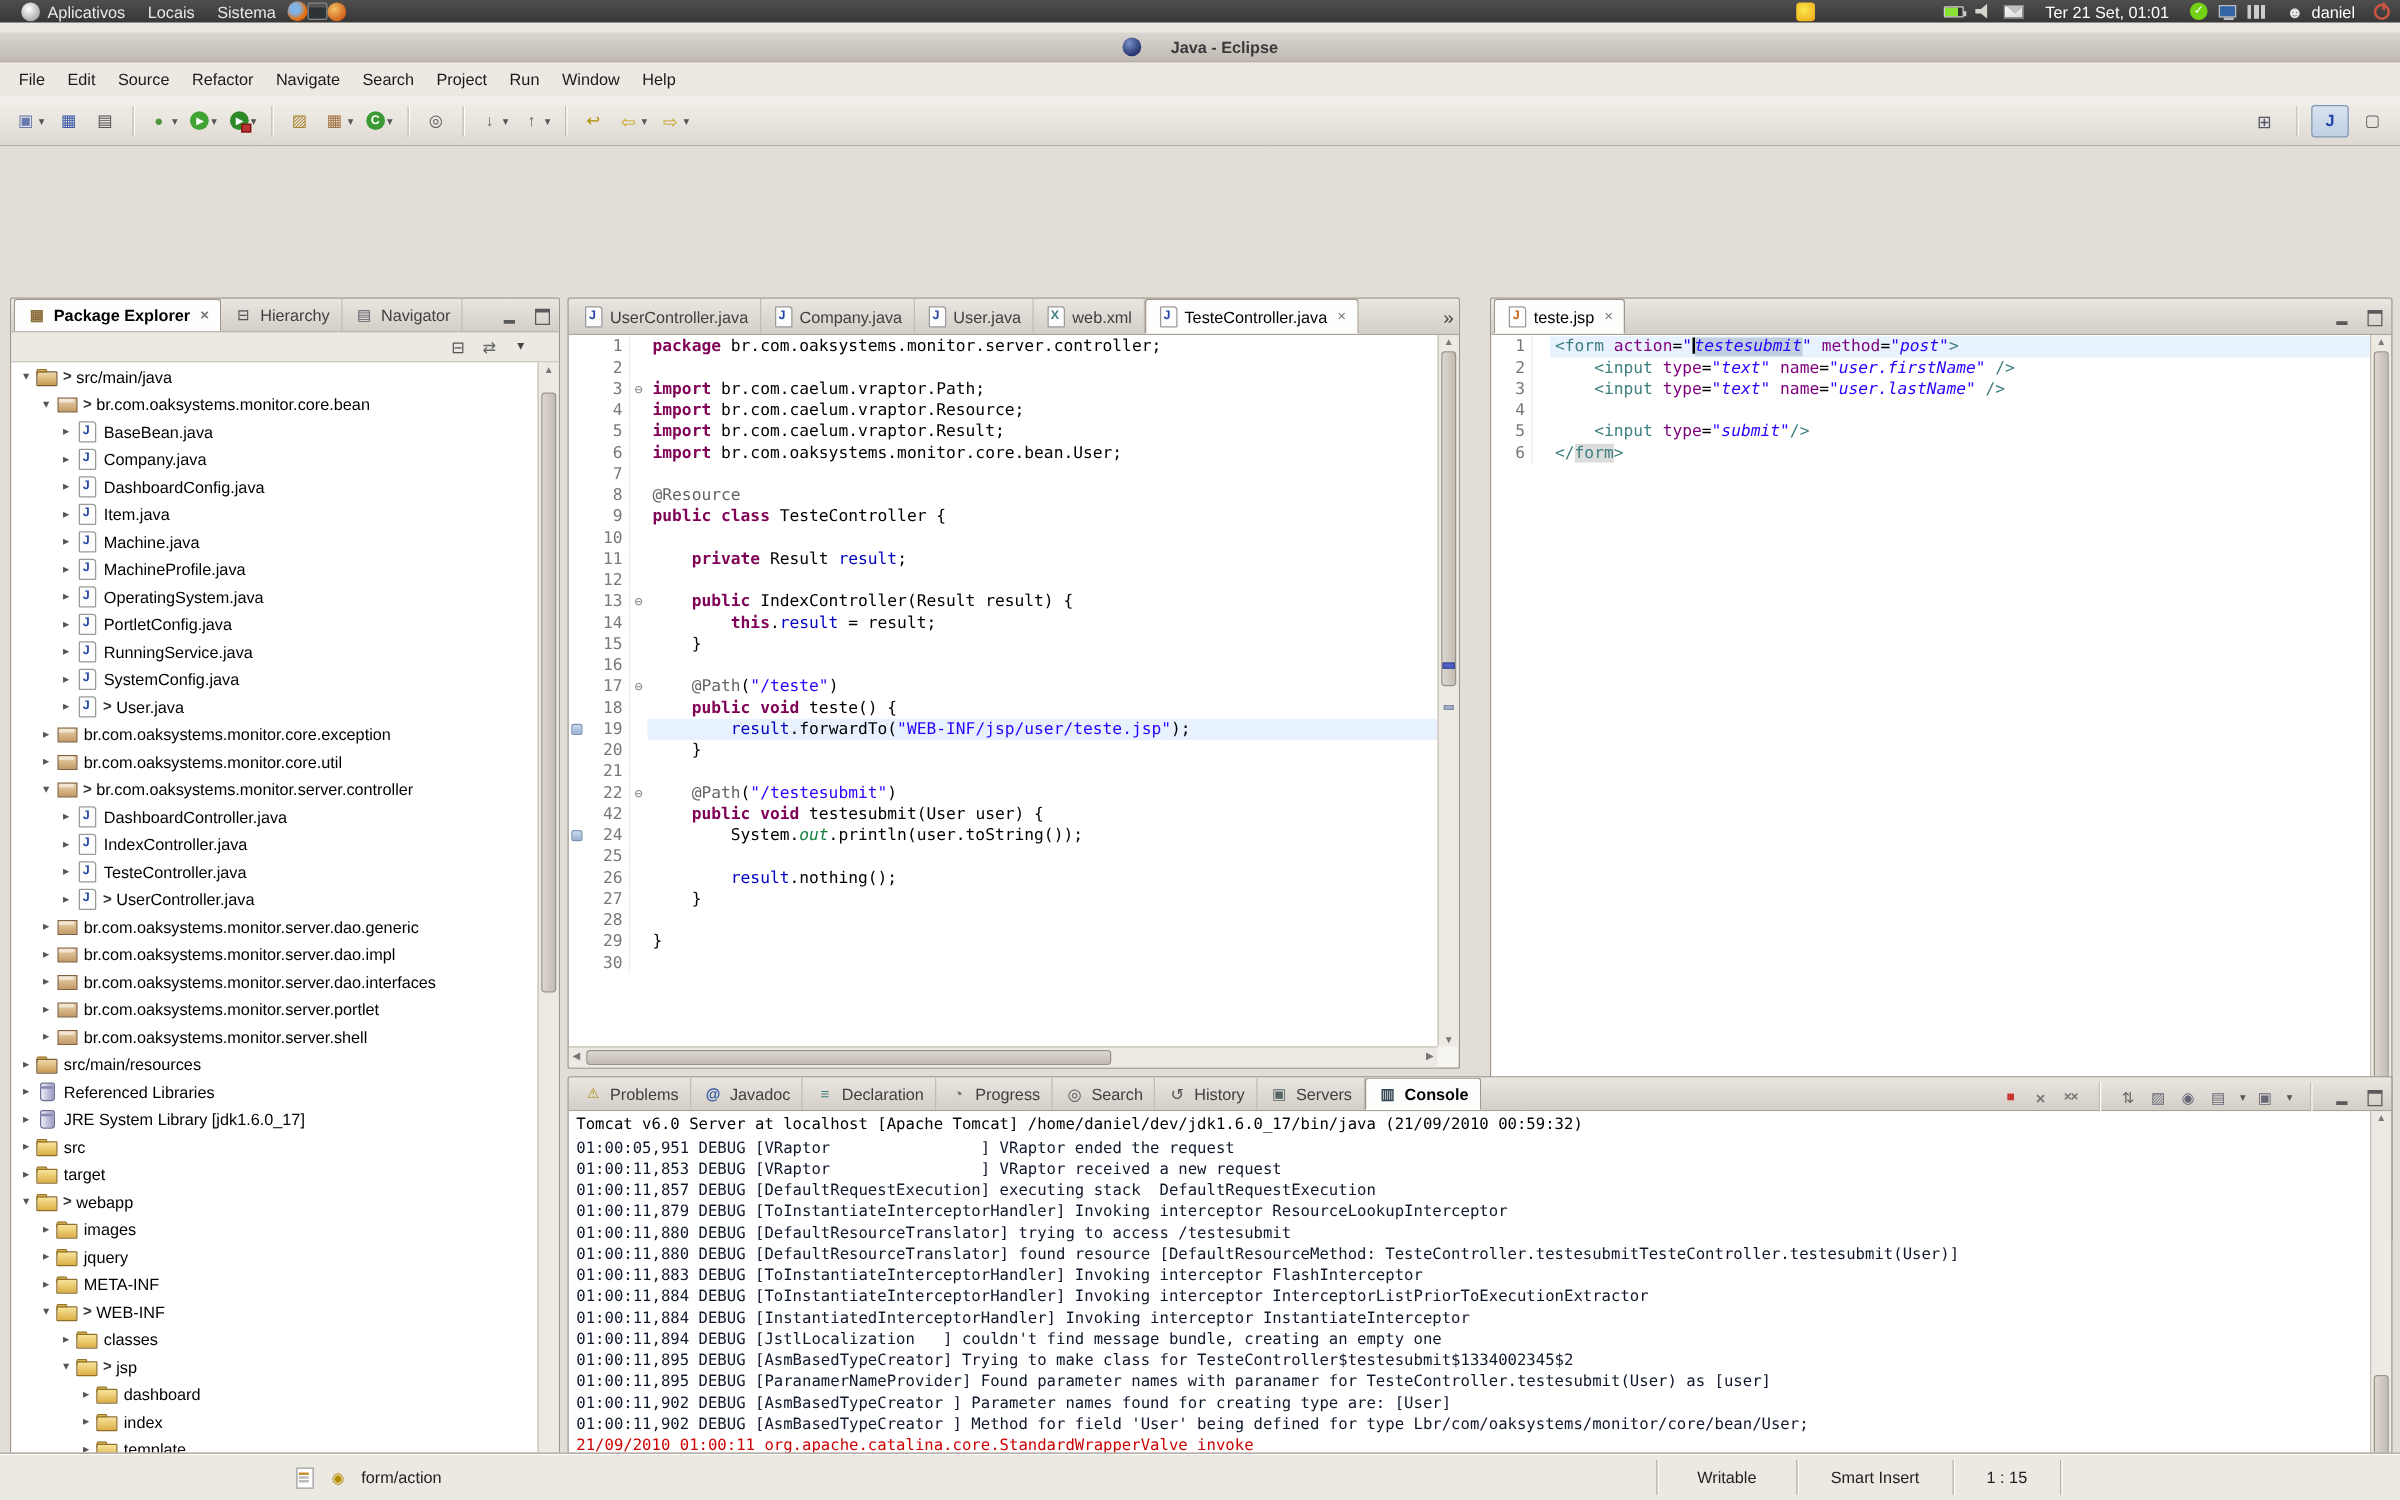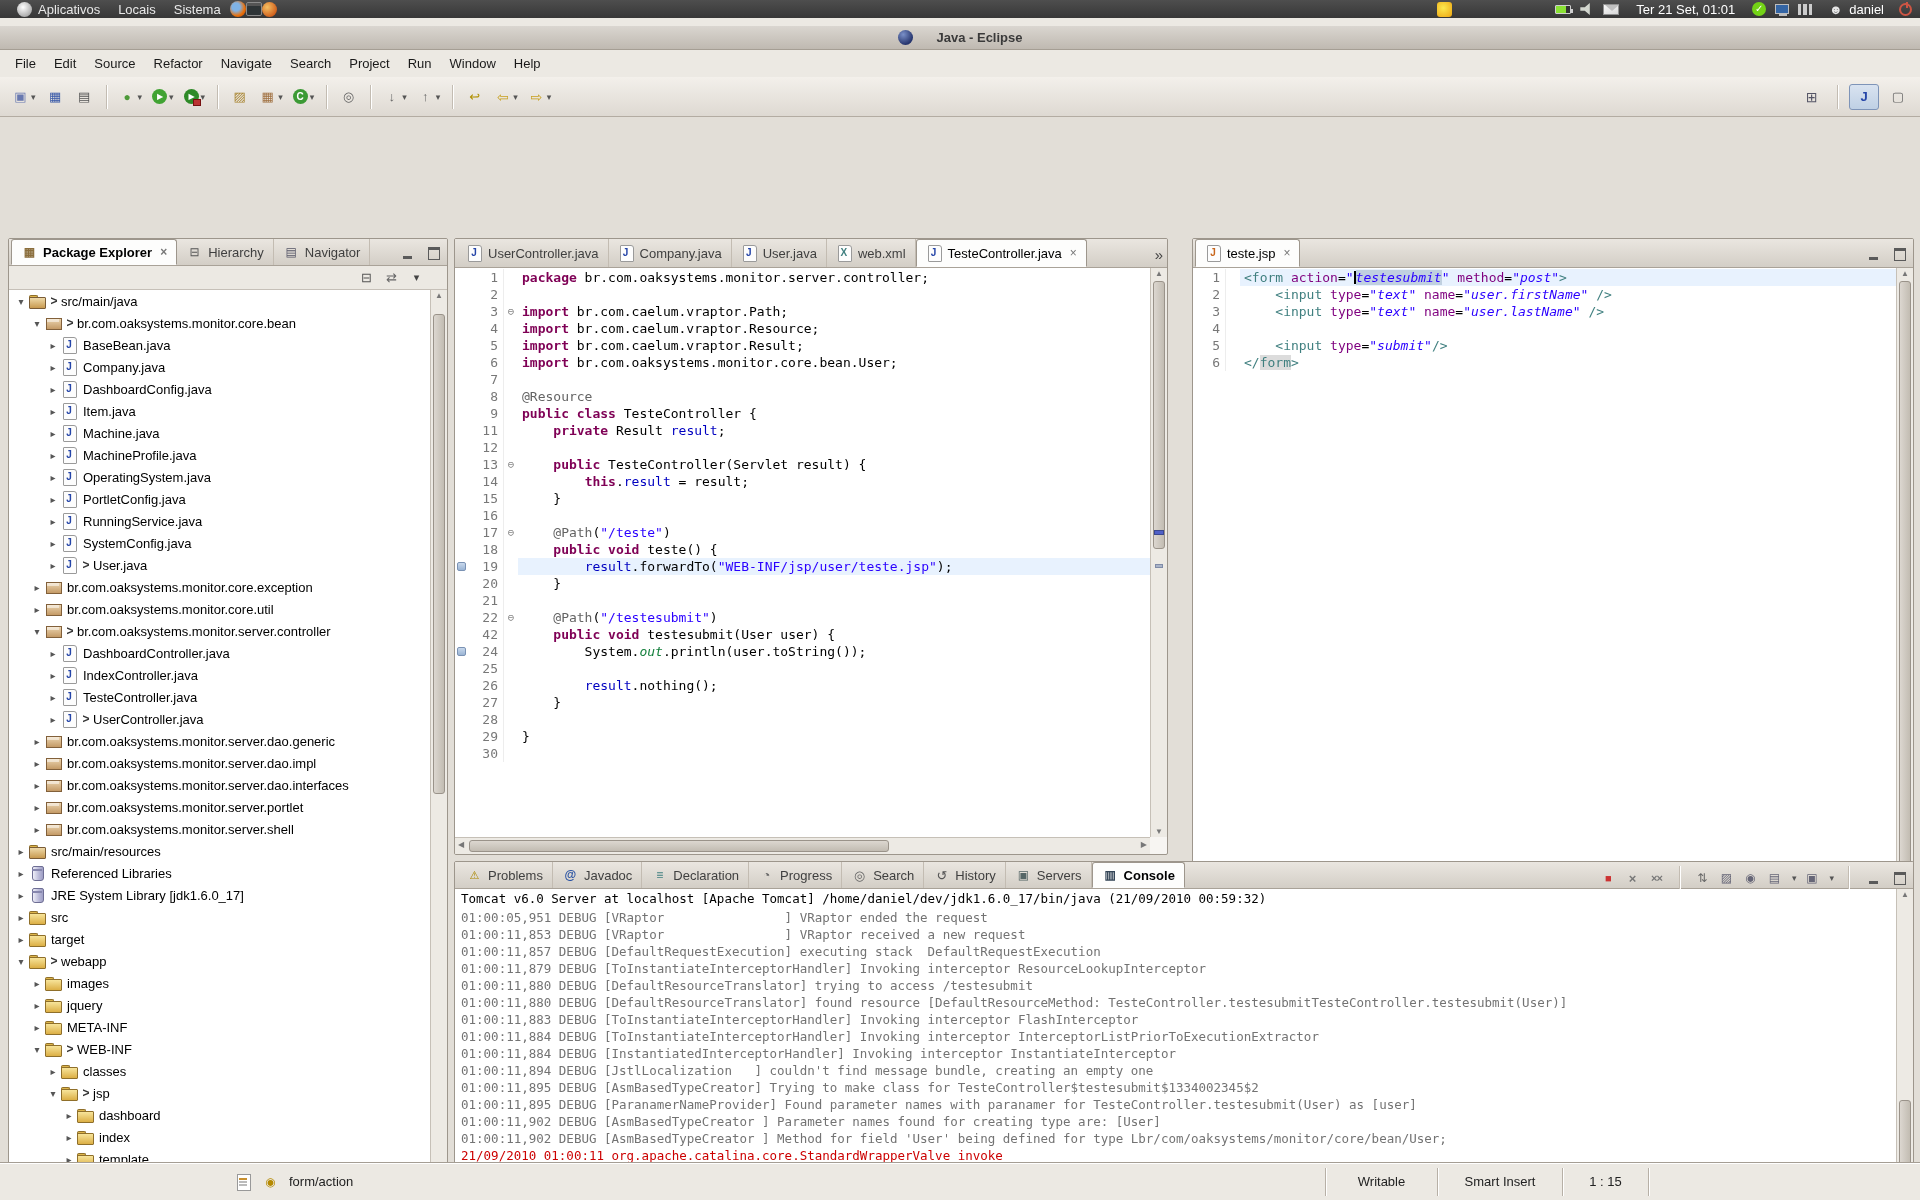--- a/index.html
+++ b/index.html
@@ -174,21 +174,21 @@
 .sg-avsel{background:#C0D0E0;}
 .sg-thl{color:#3F7F7F;background:#DCDCDC;}
 .sg-caret{display:inline-block;width:0;height:13px;border-left:2px solid #000;vertical-align:-2px;}
 #ed-overflow{position:absolute;right:4px;top:7px;font-size:15px;color:#444;}
 
 
 #bottom-view{left:454px;top:744px;width:1460px;height:418px;}
 #console-label{position:absolute;left:0;right:17px;top:27px;height:20px;background:#FFF;font-family:"DejaVu Sans Mono",monospace;font-size:12.5px;color:#000;padding:2px 0 0 6px;white-space:pre;overflow:hidden;}
 #console-text{position:absolute;left:0;right:17px;top:47px;bottom:15px;background:#FFF;overflow:hidden;padding-left:6px;}
 .conline{height:17px;line-height:17px;white-space:pre;font-family:"DejaVu Sans Mono",monospace;font-size:12.5px;}
-.sg-out{color:#737373;}
+.sg-out{color:#0f172a;}
 .sg-err{color:#CC0000;}
 .sg-lnk{color:#0000E8;text-decoration:underline;}
 
 
 #statusbar{position:absolute;left:0;right:0;top:1162px;height:38px;background:#ECE9E3;border-top:1px solid #A59E94;box-shadow:inset 0 1px 0 #FFF;font-size:13px;color:#222;}
 #sb-left{position:absolute;left:235px;top:0;height:100%;display:flex;align-items:center;gap:10px;}
 .scell{position:absolute;top:5px;height:28px;line-height:28px;text-align:center;border-left:1px solid #B7B0A6;box-shadow:inset 1px 0 0 #FFF;}
 </style>
 </head>
 <body>
@@ -604,23 +604,24 @@
       <div class="edbody" id="java-code">
           <div class="cl"><span class="ann"></span><span class="num">1</span><span class="fold"></span><span class="code"><span class="sg-k">package</span><span class="sg-d"> br.com.oaksystems.monitor.server.controller;</span></span></div>
           <div class="cl"><span class="ann"></span><span class="num">2</span><span class="fold"></span><span class="code"></span></div>
           <div class="cl"><span class="ann"></span><span class="num">3</span><span class="fold">⊖</span><span class="code"><span class="sg-k">import</span><span class="sg-d"> br.com.caelum.vraptor.Path;</span></span></div>
           <div class="cl"><span class="ann"></span><span class="num">4</span><span class="fold"></span><span class="code"><span class="sg-k">import</span><span class="sg-d"> br.com.caelum.vraptor.Resource;</span></span></div>
           <div class="cl"><span class="ann"></span><span class="num">5</span><span class="fold"></span><span class="code"><span class="sg-k">import</span><span class="sg-d"> br.com.caelum.vraptor.Result;</span></span></div>
           <div class="cl"><span class="ann"></span><span class="num">6</span><span class="fold"></span><span class="code"><span class="sg-k">import</span><span class="sg-d"> br.com.oaksystems.monitor.core.bean.User;</span></span></div>
           <div class="cl"><span class="ann"></span><span class="num">7</span><span class="fold"></span><span class="code"></span></div>
           <div class="cl"><span class="ann"></span><span class="num">8</span><span class="fold"></span><span class="code"><span class="sg-a">@Resource</span></span></div>
           <div class="cl"><span class="ann"></span><span class="num">9</span><span class="fold"></span><span class="code"><span class="sg-k">public</span><span class="sg-d"> </span><span class="sg-k">class</span><span class="sg-d"> TesteController {</span></span></div>
+          <div class="cl"><span class="ann"></span><span class="num">10</span><span class="fold"></span><span class="code"></span></div>
           <div class="cl"><span class="ann"></span><span class="num">11</span><span class="fold"></span><span class="code"><span class="sg-d">    </span><span class="sg-k">private</span><span class="sg-d"> Result </span><span class="sg-f">result</span><span class="sg-d">;</span></span></div>
           <div class="cl"><span class="ann"></span><span class="num">12</span><span class="fold"></span><span class="code"></span></div>
-          <div class="cl"><span class="ann"></span><span class="num">13</span><span class="fold">⊖</span><span class="code"><span class="sg-d">    </span><span class="sg-k">public</span><span class="sg-d"> TesteController(Servlet result) {</span></span></div>
+          <div class="cl"><span class="ann"></span><span class="num">13</span><span class="fold">⊖</span><span class="code"><span class="sg-d">    </span><span class="sg-k">public</span><span class="sg-d"> IndexController(Result result) {</span></span></div>
           <div class="cl"><span class="ann"></span><span class="num">14</span><span class="fold"></span><span class="code"><span class="sg-d">        </span><span class="sg-k">this</span><span class="sg-d">.</span><span class="sg-f">result</span><span class="sg-d"> = result;</span></span></div>
           <div class="cl"><span class="ann"></span><span class="num">15</span><span class="fold"></span><span class="code"><span class="sg-d">    }</span></span></div>
           <div class="cl"><span class="ann"></span><span class="num">16</span><span class="fold"></span><span class="code"></span></div>
           <div class="cl"><span class="ann"></span><span class="num">17</span><span class="fold">⊖</span><span class="code"><span class="sg-d">    </span><span class="sg-a">@Path</span><span class="sg-d">(</span><span class="sg-s">"/teste"</span><span class="sg-d">)</span></span></div>
           <div class="cl"><span class="ann"></span><span class="num">18</span><span class="fold"></span><span class="code"><span class="sg-d">    </span><span class="sg-k">public</span><span class="sg-d"> </span><span class="sg-k">void</span><span class="sg-d"> teste() {</span></span></div>
           <div class="cl hl"><span class="ann"><span class="mark"></span></span><span class="num">19</span><span class="fold"></span><span class="code"><span class="sg-d">        </span><span class="sg-f">result</span><span class="sg-d">.forwardTo(</span><span class="sg-s">"WEB-INF/jsp/user/teste.jsp"</span><span class="sg-d">);</span></span></div>
           <div class="cl"><span class="ann"></span><span class="num">20</span><span class="fold"></span><span class="code"><span class="sg-d">    }</span></span></div>
           <div class="cl"><span class="ann"></span><span class="num">21</span><span class="fold"></span><span class="code"></span></div>
           <div class="cl"><span class="ann"></span><span class="num">22</span><span class="fold">⊖</span><span class="code"><span class="sg-d">    </span><span class="sg-a">@Path</span><span class="sg-d">(</span><span class="sg-s">"/testesubmit"</span><span class="sg-d">)</span></span></div>
           <div class="cl"><span class="ann"></span><span class="num">42</span><span class="fold"></span><span class="code"><span class="sg-d">    </span><span class="sg-k">public</span><span class="sg-d"> </span><span class="sg-k">void</span><span class="sg-d"> testesubmit(User user) {</span></span></div>

